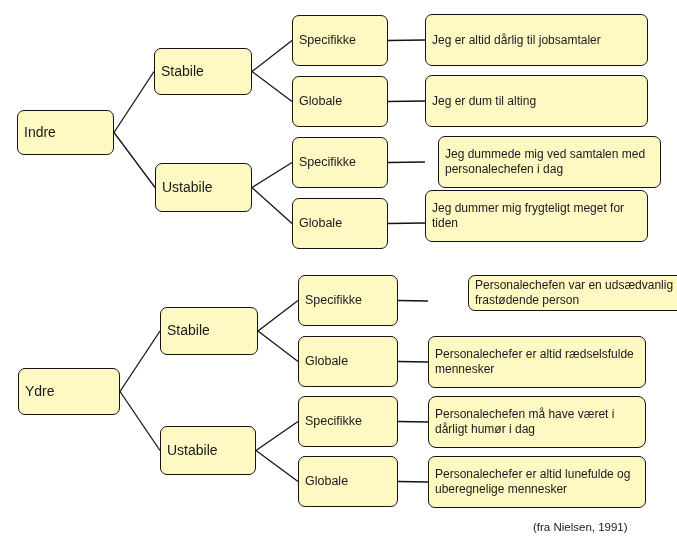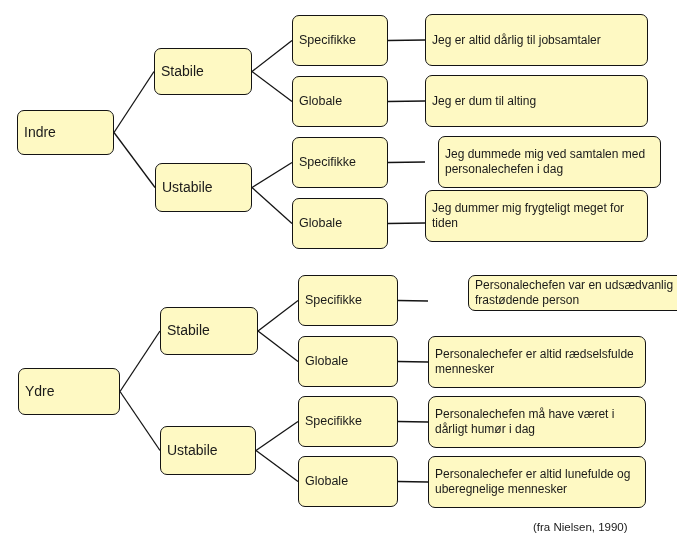--- a/index.html
+++ b/index.html
@@ -143,14 +143,14 @@
         <span>Personalechefer er altid rædselsfulde mennesker</span>
       </div>
       <div class="node node-statement" style="left: 428px; top: 396px; width: 218px; height: 52px; border-radius: 8px;">
         <span>Personalechefen må have været i dårligt humør i dag</span>
       </div>
       <div class="node node-statement" style="left: 428px; top: 456px; width: 218px; height: 52px;">
         <span>Personalechefer er altid lunefulde og uberegnelige mennesker</span>
       </div>
     </div>
 
-  <div class="caption" style="left: 533px; top: 521px;">(fra Nielsen, 1990)</div>
+  <div class="caption" style="left: 533px; top: 521px;">(fra Nielsen, 1991)</div>
 </div>
 
 </body></html>

